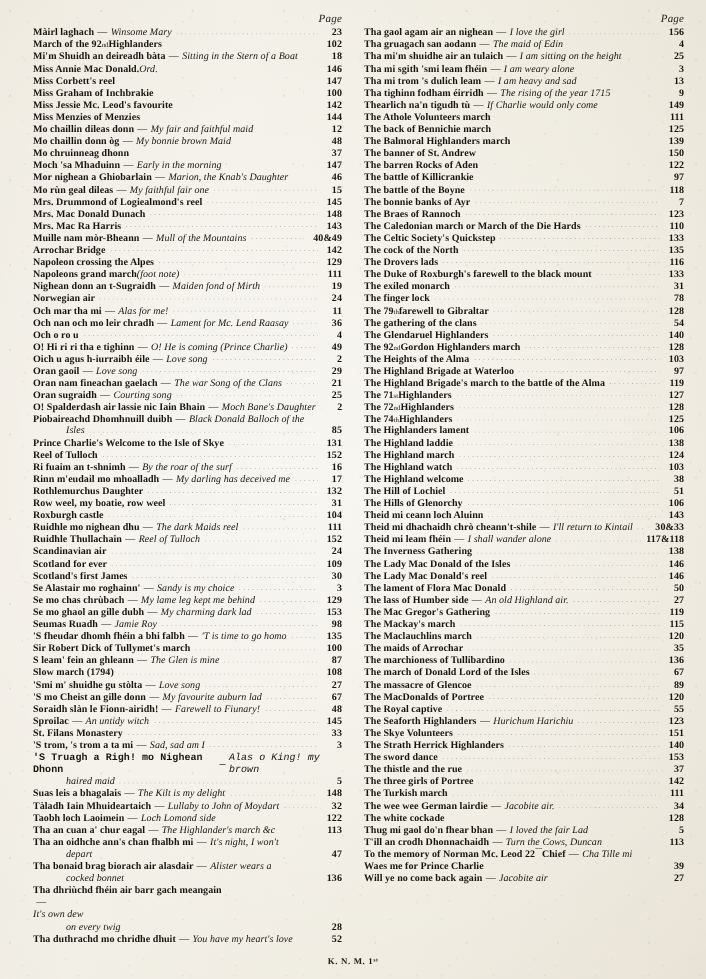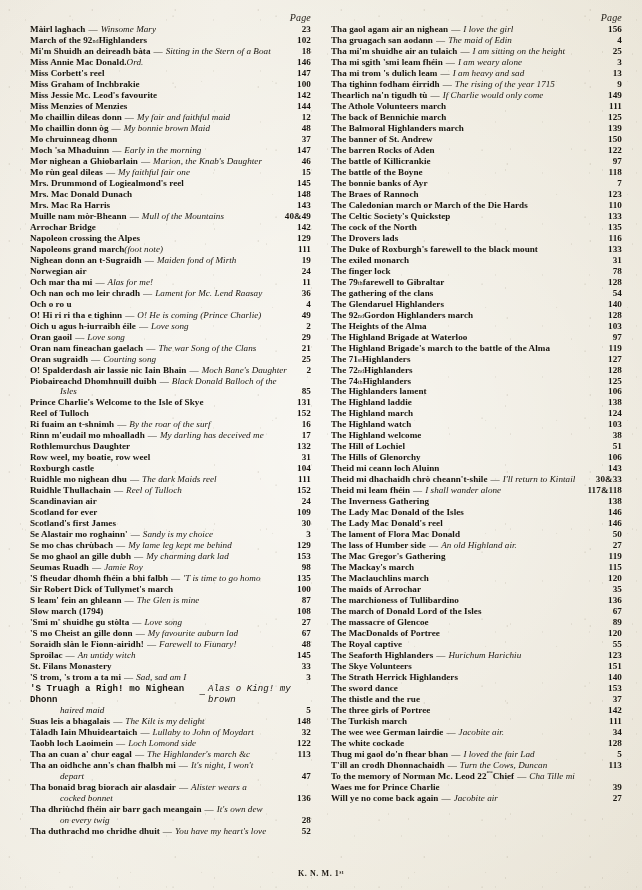--- a/index.html
+++ b/index.html
@@ -578,21 +578,21 @@
               <span class="title" style="padding: 0px 3px; font-weight: normal;">—</span>
               <span class="sub">Alister wears a</span>
             </div>
             <div class="cont">
               <span class="sub">cocked bonnet</span>
               <span class="leader"></span>
               <span class="pg">136</span>
             </div>
           </li>
           <li class="entry wrapped">
-            <div style="display: flex; align-items: flex-start;">
+            <div style="display: flex; align-items: flex-start; flex-direction: column;">
               <span class="title">Tha dhriùchd fhéin air barr gach meangain</span>
               <span class="title" style="padding: 0px 3px; font-weight: normal;">—</span>
               <span class="sub">It's own dew</span>
             </div>
             <div class="cont">
               <span class="sub">on every twig</span>
               <span class="leader"></span>
               <span class="pg">28</span>
             </div>
           </li>

